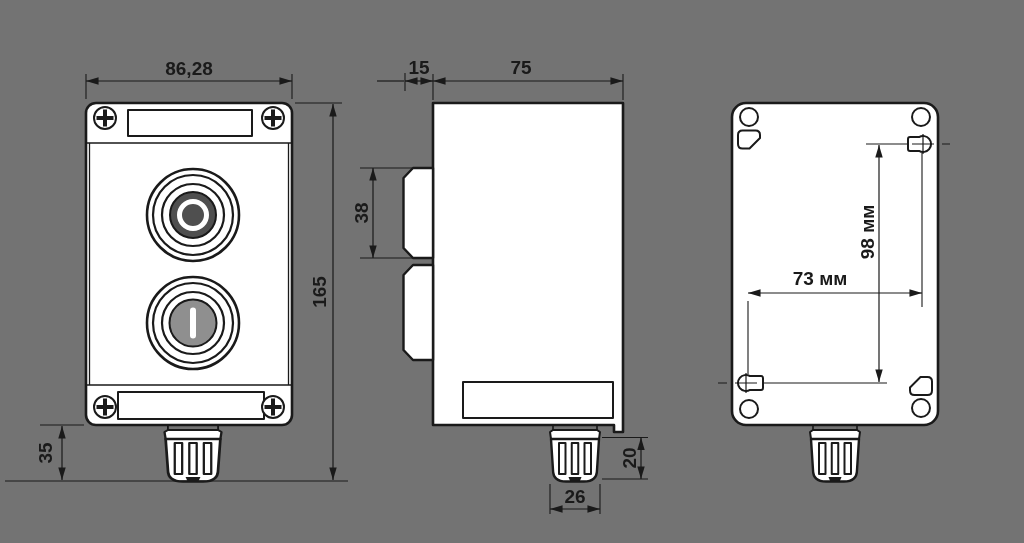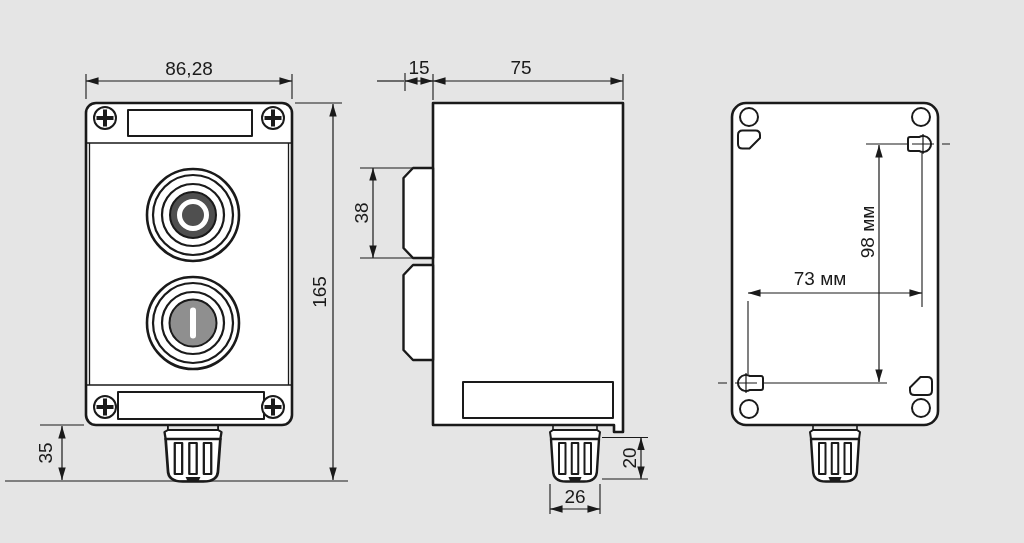--- a/index.html
+++ b/index.html
@@ -1,21 +1,22 @@
 <!DOCTYPE html>
 <html><head>
 <meta charset="utf-8">
 <style>
   html,body{margin:0;padding:0;background:#ffffff;}
   .stage{
     position:relative;
     width:1024px;height:543px;
-    background:#e5e5e5;
+    background:#737373;
     font-family:"Liberation Sans", sans-serif;
     overflow:hidden;
+    font-weight:bold;
   }
   svg{display:block;}
   text{
     font-family:"Liberation Sans", sans-serif;
     font-size:19px;
     fill:#1a1a1a;
   }
   .outline{fill:#ffffff;stroke:#1a1a1a;stroke-width:2.6;stroke-linejoin:round;}
   .detail{fill:#ffffff;stroke:#1a1a1a;stroke-width:2;stroke-linejoin:round;}
   .thin{fill:none;stroke:#1a1a1a;stroke-width:1.6;}

